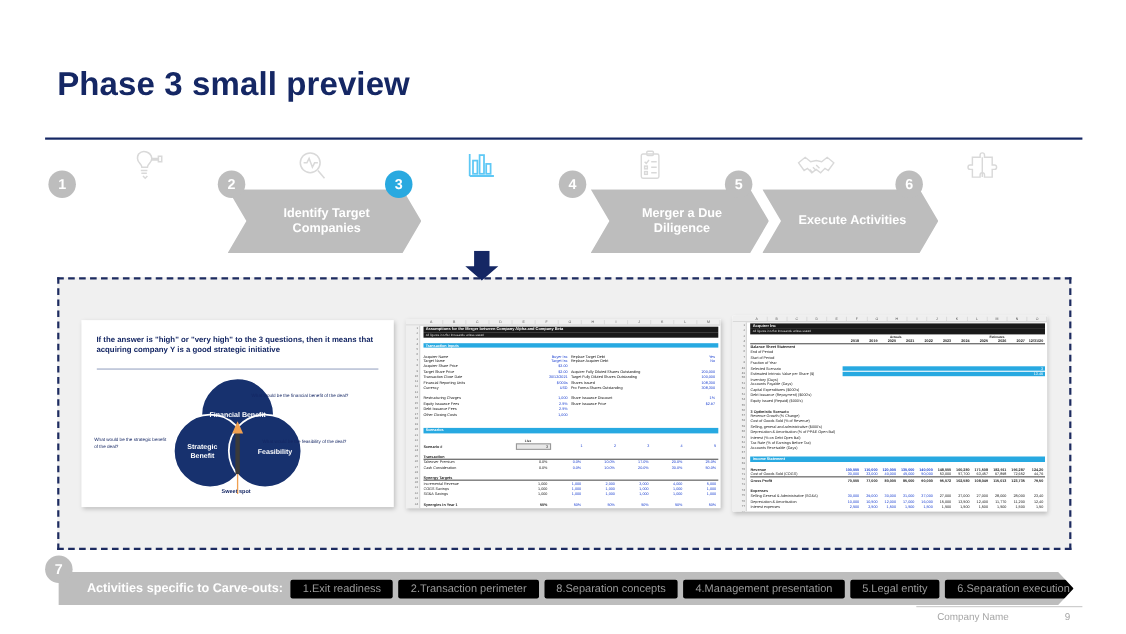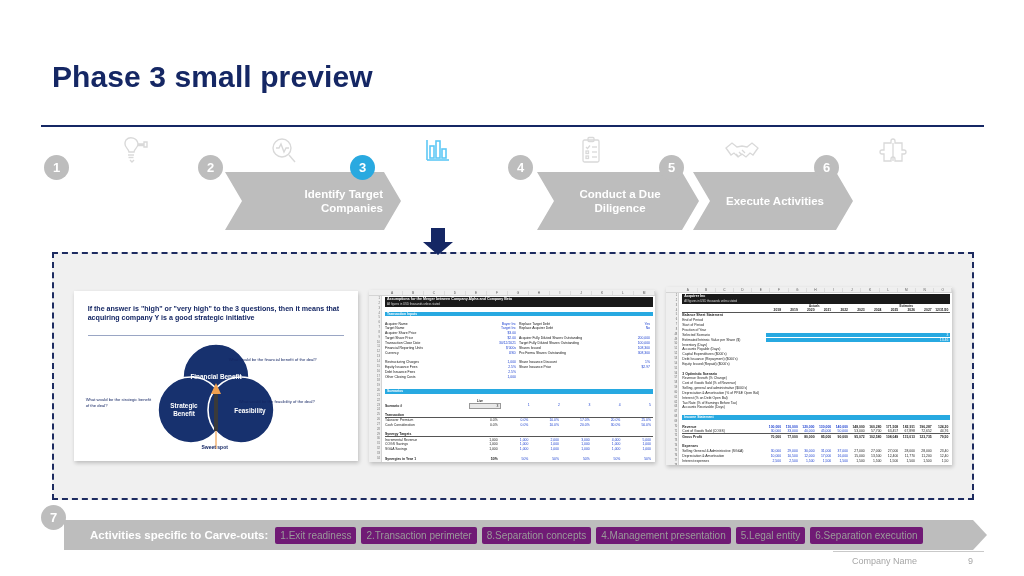--- a/index.html
+++ b/index.html
@@ -209,41 +209,41 @@
     display: inline-block;
     min-width: 14px;
     background: #e8e8e8;
     border: .5px solid #999;
     text-align: right;
     padding-right: 2px;
   }
   .cyan-cell { background: #27a9e1; color: #fff; text-align: center; min-width: 10px; display: inline-block; }
 
   
-  .carve-wrap { position: absolute; left: 44px; top: 520px; width: 943px; height: 30px; }
+  .carve-wrap { position: absolute; left: 33px; top: 520px; width: 943px; height: 30px; }
   .carve-bar {
     position: absolute;
     left: 20px; top: 0;
     width: 923px; height: 30px;
     background: #bdbdbd;
     display: flex;
     align-items: center;
     padding-left: 26px;
     clip-path: polygon(0 0, calc(100% - 14px) 0, 100% 50%, calc(100% - 14px) 100%, 0 100%);
   }
   .carve-title {
     color: #ffffff; font-size: 11.5px; font-weight: bold;
     margin-right: 7px; white-space: nowrap;
   }
   .chip {
-    background: #701a75;
+    background: #000000;
     color: #9a9a9a;
     font-size: 10px;
     border-radius: 2px;
-    padding: 3px 5px;
+    padding: 3px 11px;
     margin-right: 5px;
     white-space: nowrap;
   }
   .carve-num {
     position: absolute;
     left: 41px; top: 505px;
     width: 25px; height: 25px;
     border-radius: 50%;
     background: #bdbdbd;
     color: #fff;
@@ -267,25 +267,25 @@
     font-size: 9px; color: #a6a6a6;
   }
 </style>
 </head>
 <body>
 
 <div class="slide-title">Phase 3 small preview</div>
 <div class="title-rule"></div>
 
 <div class="process">
-  <div class="chev" style="left:184px;width:176px;text-align:right;">
+  <div class="chev" style="left:166px;width:176px;">
     <span class="chev-label">Identify Target Companies</span>
   </div>
   <div class="chev" style="left:496px;width:162px;">
-    <span class="chev-label">Conduct a Due Diligence</span>
+    <span class="chev-label">Merger a Due Diligence</span>
   </div>
   <div class="chev" style="left:652px;width:160px;">
     <span class="chev-label">Execute Activities</span>
   </div>
 </div>
 
 <div class="step-num" style="left:44px;">1</div>
 <div class="step-num" style="left:198px;">2</div>
 <div class="step-num active" style="left:350px;">3</div>
 <div class="step-num" style="left:508px;">4</div>

